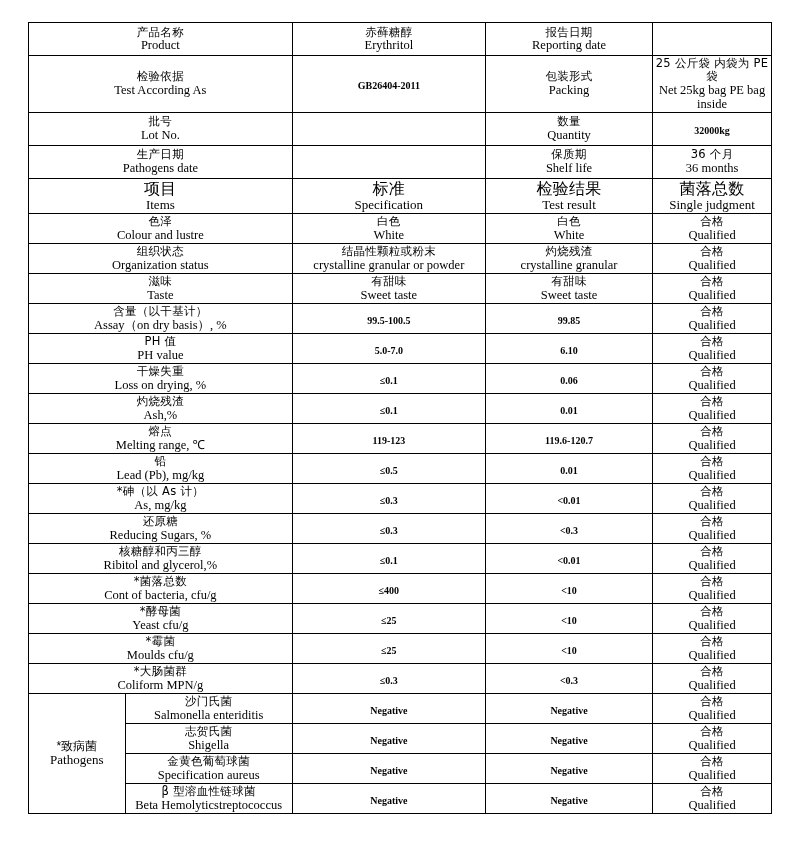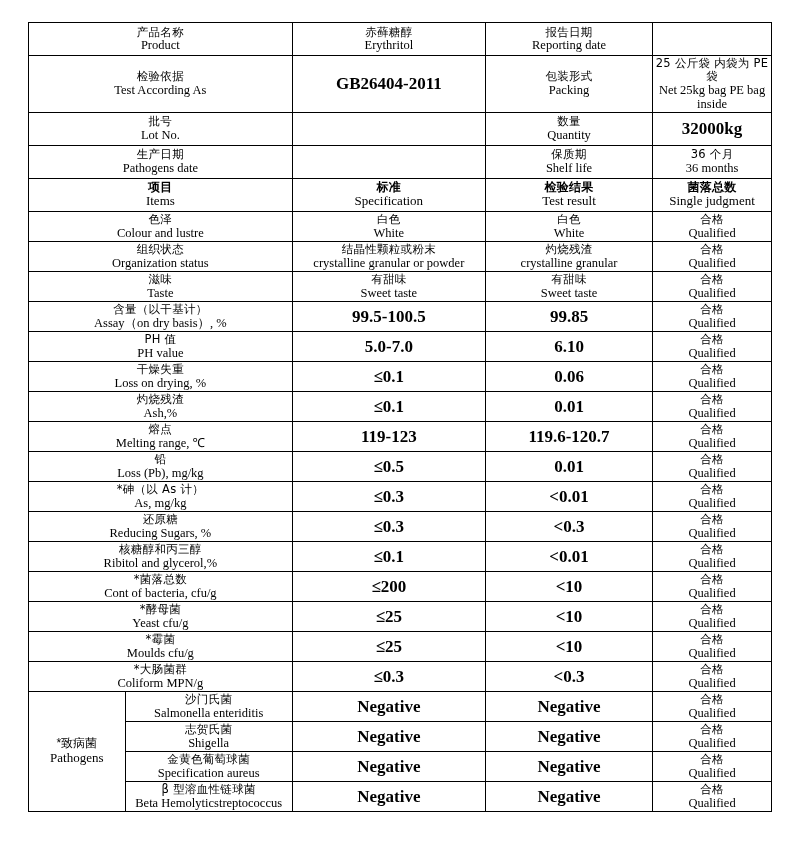--- a/index.html
+++ b/index.html
@@ -45,34 +45,34 @@
   }
   .single-cn {
     display: block;
     font-family: Liberation Sans, sans-serif;
     font-size: 12px;
   }
   .hdr-label .cn { font-size: 11.5px; }
   .hdr-label .en { font-size: 12.5px; }
   .val-bold {
     font-family: "Liberation Serif", serif;
-    font-size: 17px;
+    font-size: 10px;
     font-weight: bold;
   }
   .pathogen-label {
     font-family: "DejaVu Sans", sans-serif;
     font-size: 12px;
   }
   .pathogen-label .en {
     font-family: "Liberation Serif", serif;
     font-size: 13px;
   }
   .row-h { height: 30px; }
   .hdr-row td { height: 30px; }
-  .items-hdr .cn { font-size: 12px; font-weight: bold; }
+  .items-hdr .cn { font-size: 16px; }
   .items-hdr .en { font-size: 13px; }
 </style>
 </head>
 <body>
 
 <div class="page">
   <table class="coa">
     <colgroup>
       <col style="width:13%">
       <col style="width:22.5%">
@@ -303,21 +303,21 @@
           <span class="val-bold">119.6-120.7</span>
         </td>
         <td>
           <span class="cn">合格</span>
           <span class="en">Qualified</span>
         </td>
       </tr>
       <tr class="row-h">
         <td colspan="2">
           <span class="cn">铅</span>
-          <span class="en">Loss (Pb), mg/kg</span>
+          <span class="en">Lead (Pb), mg/kg</span>
         </td>
         <td>
           <span class="val-bold">≤0.5</span>
         </td>
         <td>
           <span class="val-bold">0.01</span>
         </td>
         <td>
           <span class="cn">合格</span>
           <span class="en">Qualified</span>
@@ -370,21 +370,21 @@
           <span class="cn">合格</span>
           <span class="en">Qualified</span>
         </td>
       </tr>
       <tr class="row-h">
         <td colspan="2">
           <span class="cn">*菌落总数</span>
           <span class="en">Cont of bacteria,  cfu/g</span>
         </td>
         <td>
-          <span class="val-bold">≤200</span>
+          <span class="val-bold">≤400</span>
         </td>
         <td>
           <span class="val-bold">&lt;10</span>
         </td>
         <td>
           <span class="cn">合格</span>
           <span class="en">Qualified</span>
         </td>
       </tr>
       <tr class="row-h">

